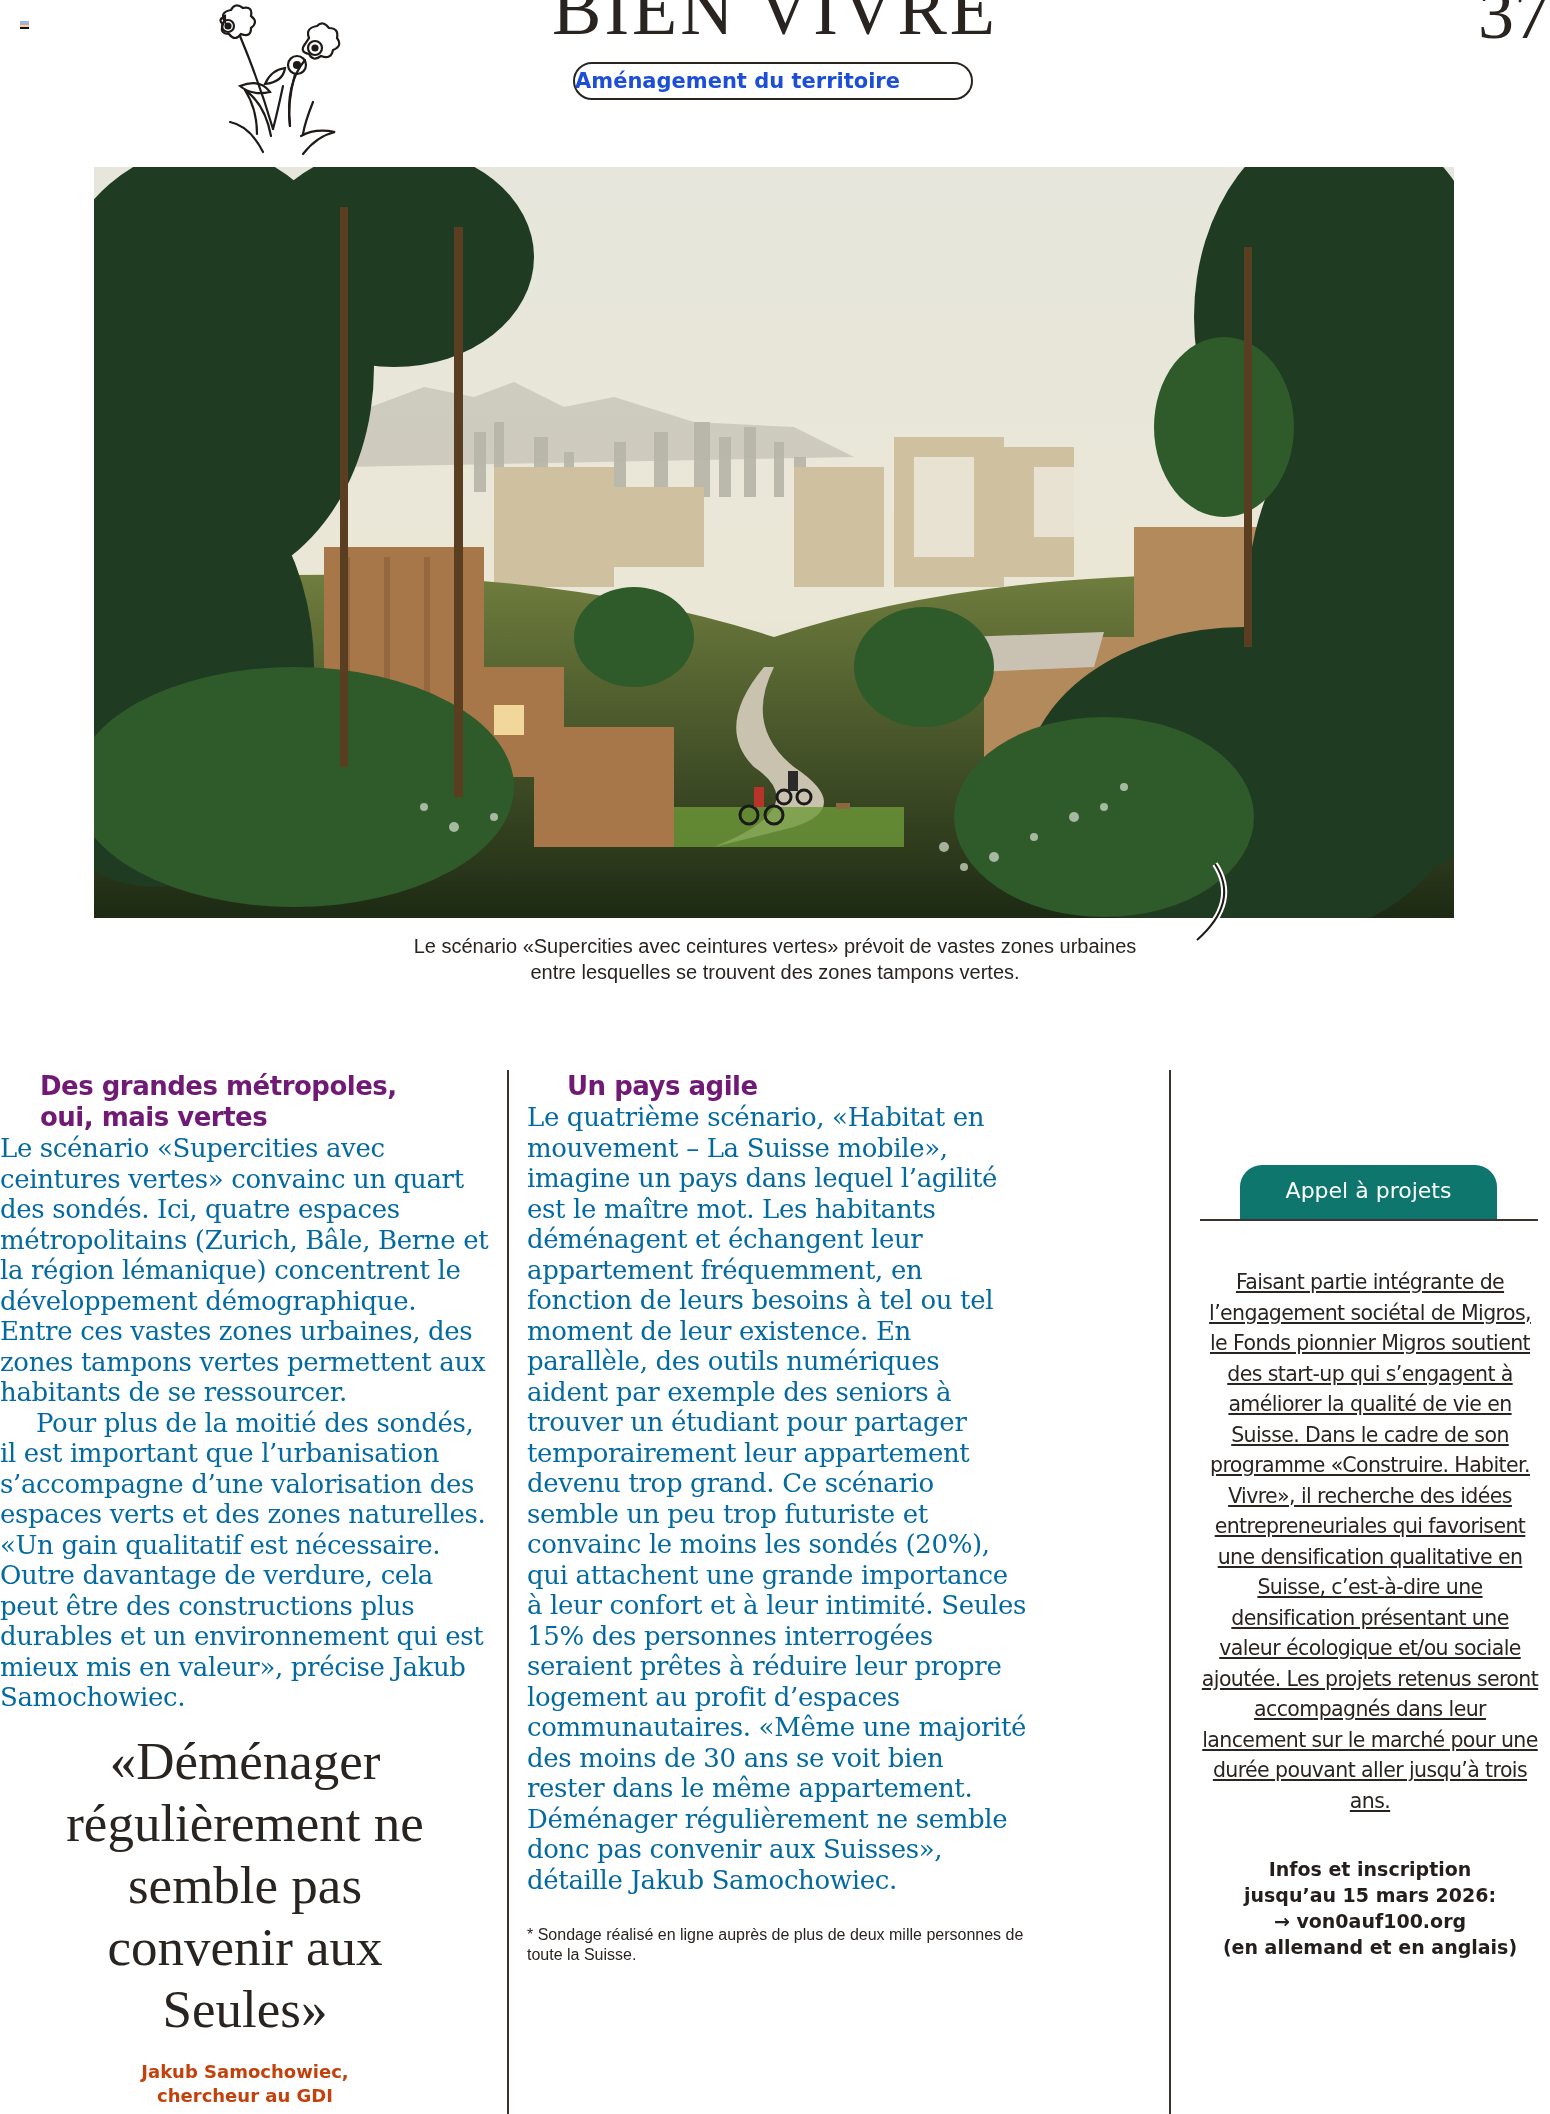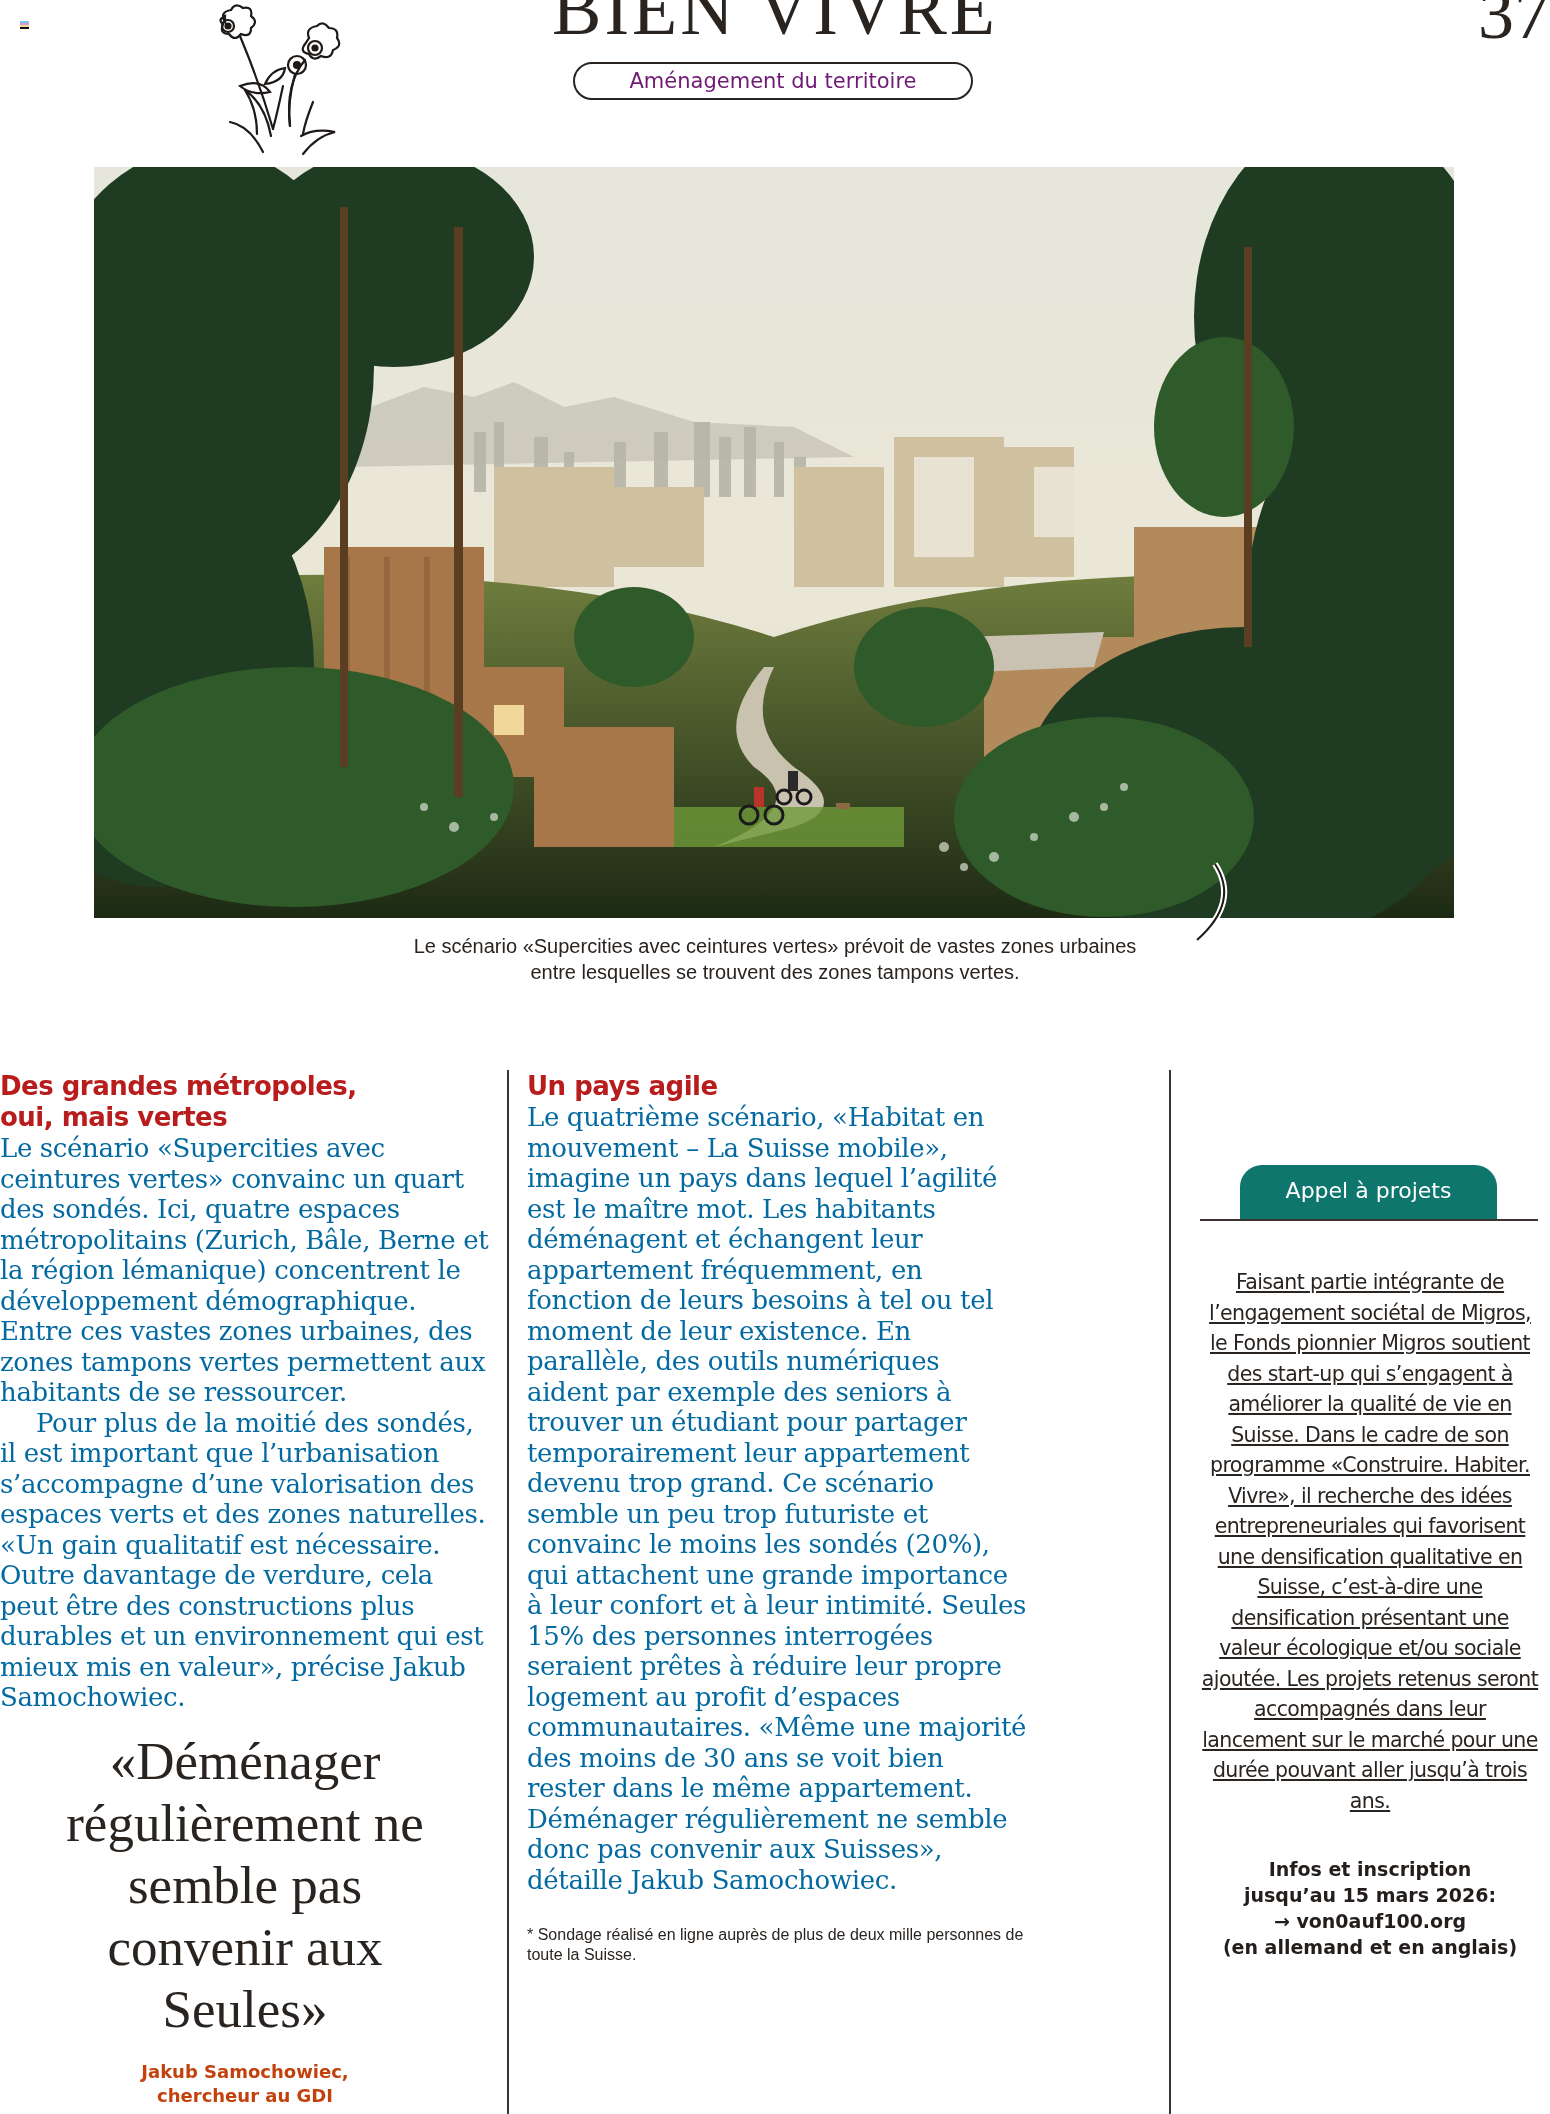--- a/index.html
+++ b/index.html
@@ -8,37 +8,37 @@
 
   .reg-mark { left: 20px; top: 21px; width: 9px; height: 8px; }
   .reg-mark span { display: block; height: 2px; }
 
   .flower { left: 205px; top: 4px; width: 160px; height: 152px; }
 
   .masthead { left: 520px; top: -28px; width: 510px; text-align: center;
     font-family: "Liberation Serif", "DejaVu Serif", serif; font-size: 74px; letter-spacing: 3px;
     color: #2a2420; line-height: 1; }
   .section-pill { left: 573px; top: 62px; width: 400px; height: 38px; border: 2px solid #2a2420;
-    border-radius: 22px; box-sizing: border-box; text-align: center; line-height: 34px;
-    font-family: "DejaVu Sans", sans-serif; font-size: 21px; font-weight: 400; color: #701a75; }
+    border-radius: 22px; box-sizing: border-box; text-align: left; line-height: 34px;
+    font-family: "DejaVu Sans", sans-serif; font-size: 21px; font-weight: 700; color: #1d4ed8; }
   .page-number { right: 0; top: -22px; font-family: "Liberation Serif", serif; font-size: 72px; color: #2a2420; line-height: 1; }
 
   .hero { left: 94px; top: 167px; width: 1360px; height: 751px; overflow: hidden; }
   .hero svg { display: block; }
 
   .caption { left: 340px; top: 933px; width: 870px; text-align: center;
     font-family: "Liberation Sans", sans-serif; font-size: 20px; line-height: 26px; color: #2a2420; }
   .caption-arrow { left: 1195px; top: 862px; width: 50px; height: 90px; }
 
   .col-rule { width: 2px; background: #3a3330; }
   .col1 { left: 0; top: 1071px; width: 495px; }
   .col2 { left: 527px; top: 1071px; width: 500px; }
   .col3 { left: 1200px; top: 1165px; width: 340px; }
 
-  h2.sub { margin: 0; font-family: "DejaVu Sans", sans-serif; font-weight: bold; font-size: 26px; line-height: 31px; color: #b91c1c; letter-spacing: -0.5px; }
+  h2.sub { margin: 0; font-family: "DejaVu Sans", sans-serif; font-weight: bold; font-size: 26px; line-height: 31px; color: #701a75; letter-spacing: -0.5px; padding-left: 40px; }
   .body-text { font-family: "DejaVu Serif", serif; font-size: 26px; line-height: 30.5px; color: #0369a1; margin: 0; letter-spacing: -0.35px; }
   .body-text.indent { text-indent: 36px; }
 
   .pull-quote { left: 40px; top: 1730px; width: 410px; text-align: center;
     font-family: "Liberation Serif", serif; font-size: 53px; line-height: 62px; color: #2a2420; }
   .quote-attrib { left: 60px; top: 2060px; width: 370px; text-align: center;
     font-family: "DejaVu Sans", sans-serif; font-weight: bold; font-size: 18px; line-height: 24px; color: #c2410c; }
 
   .footnote { margin-top: 30px; font-family: "Liberation Sans", sans-serif; font-size: 16px; line-height: 20px; color: #2a2420; }
 

